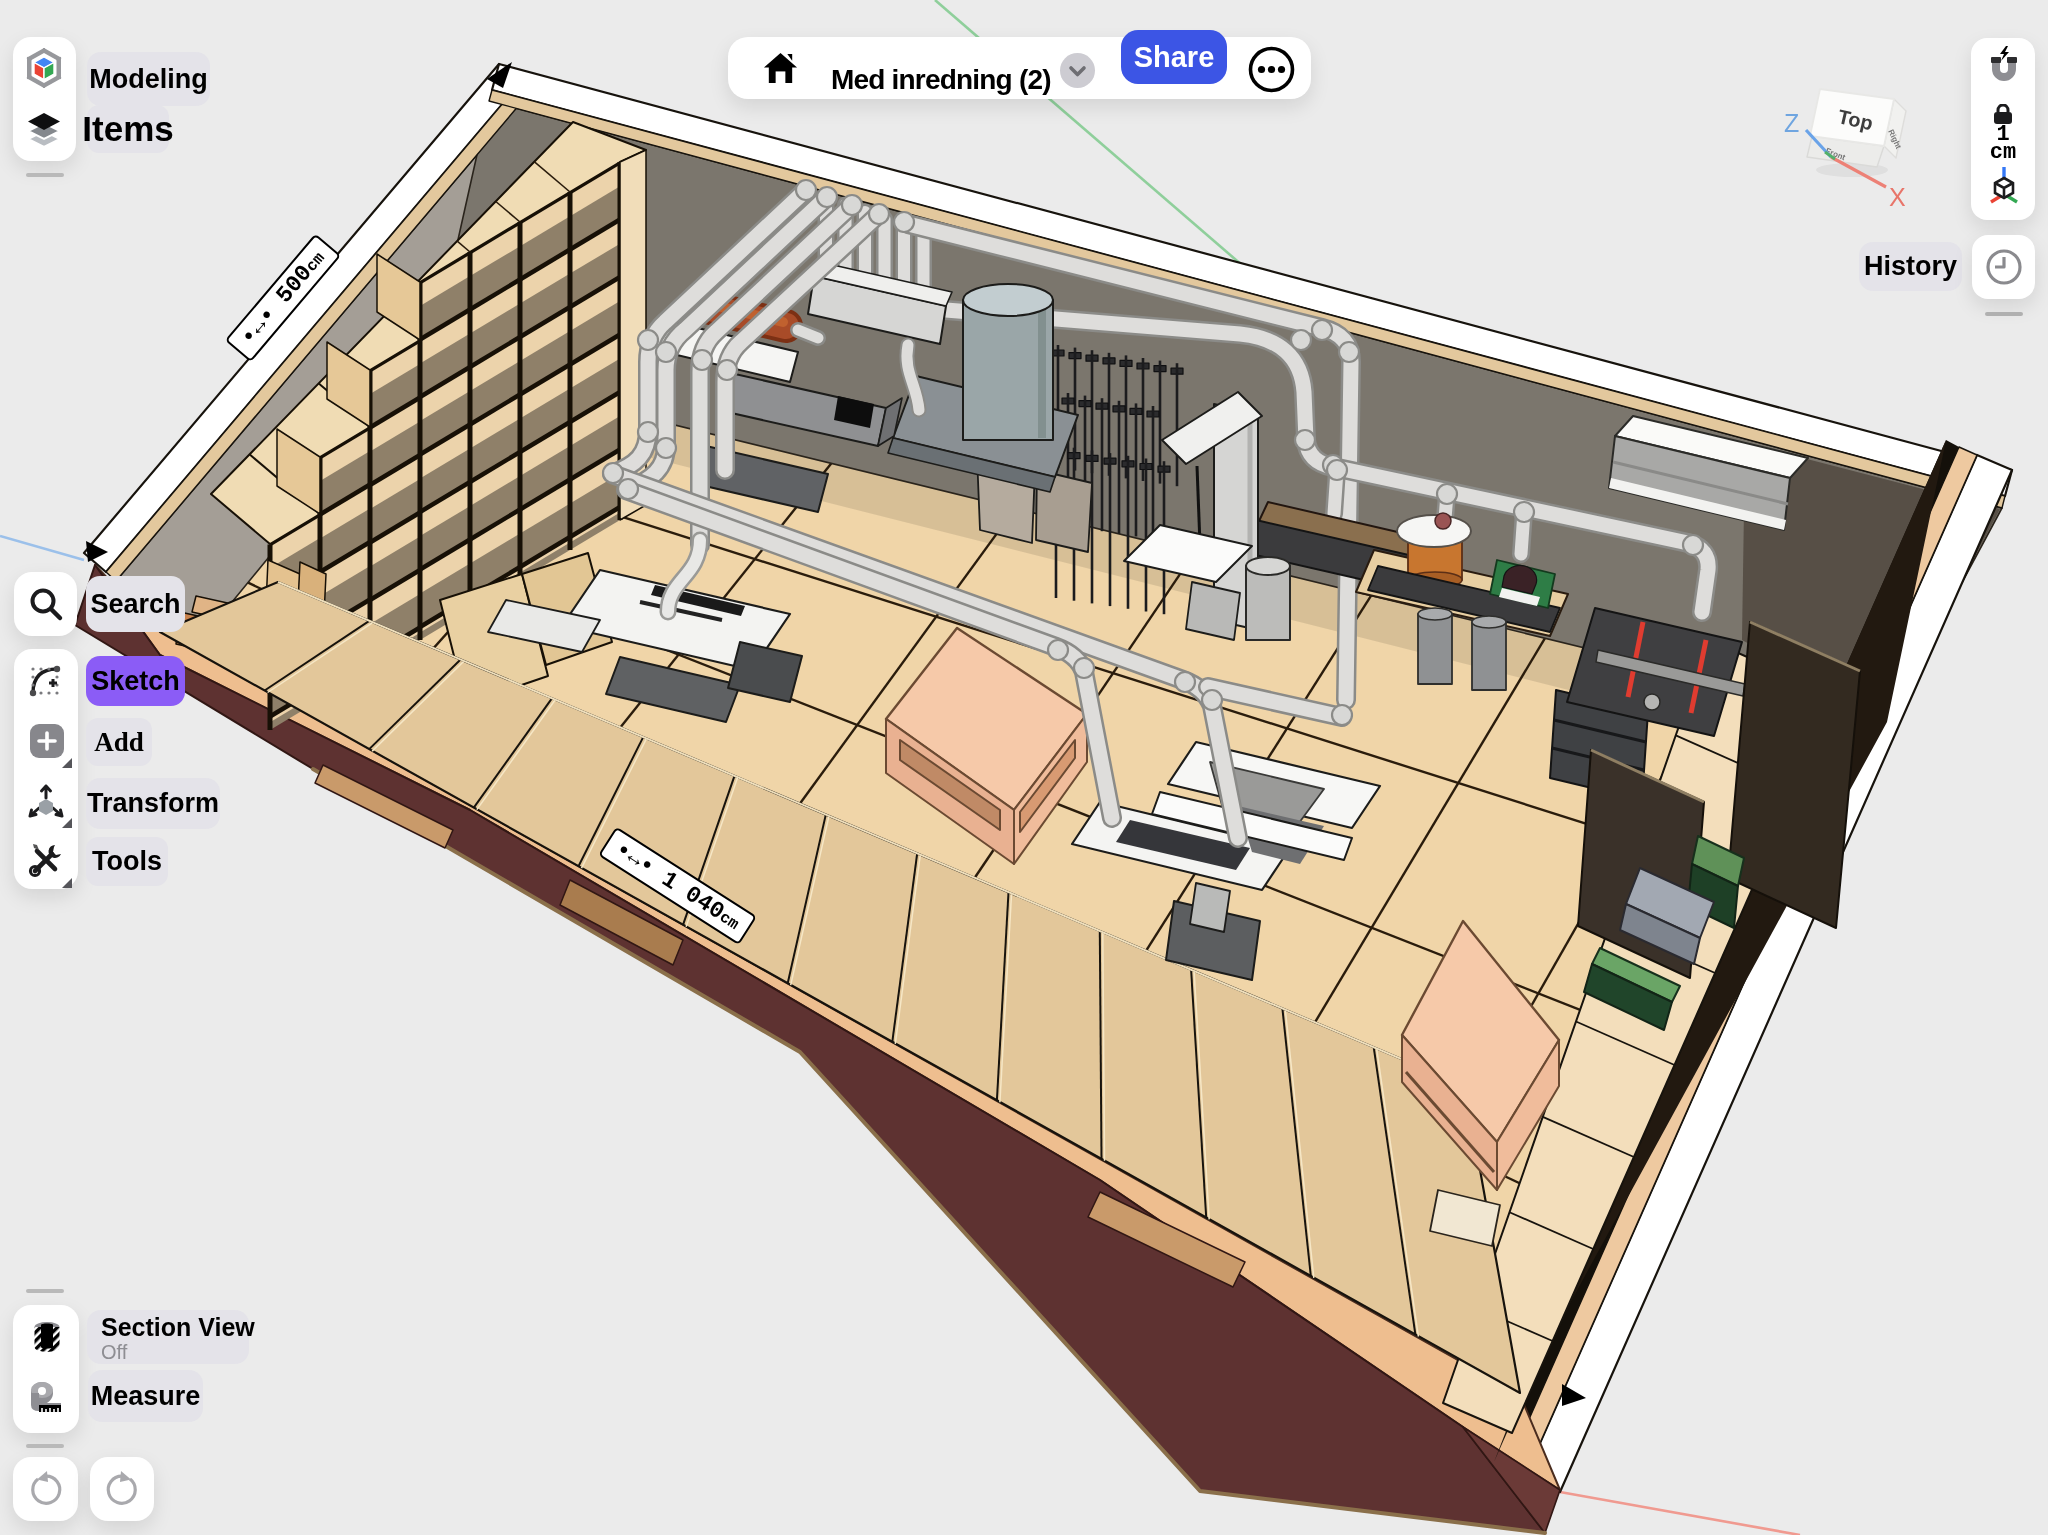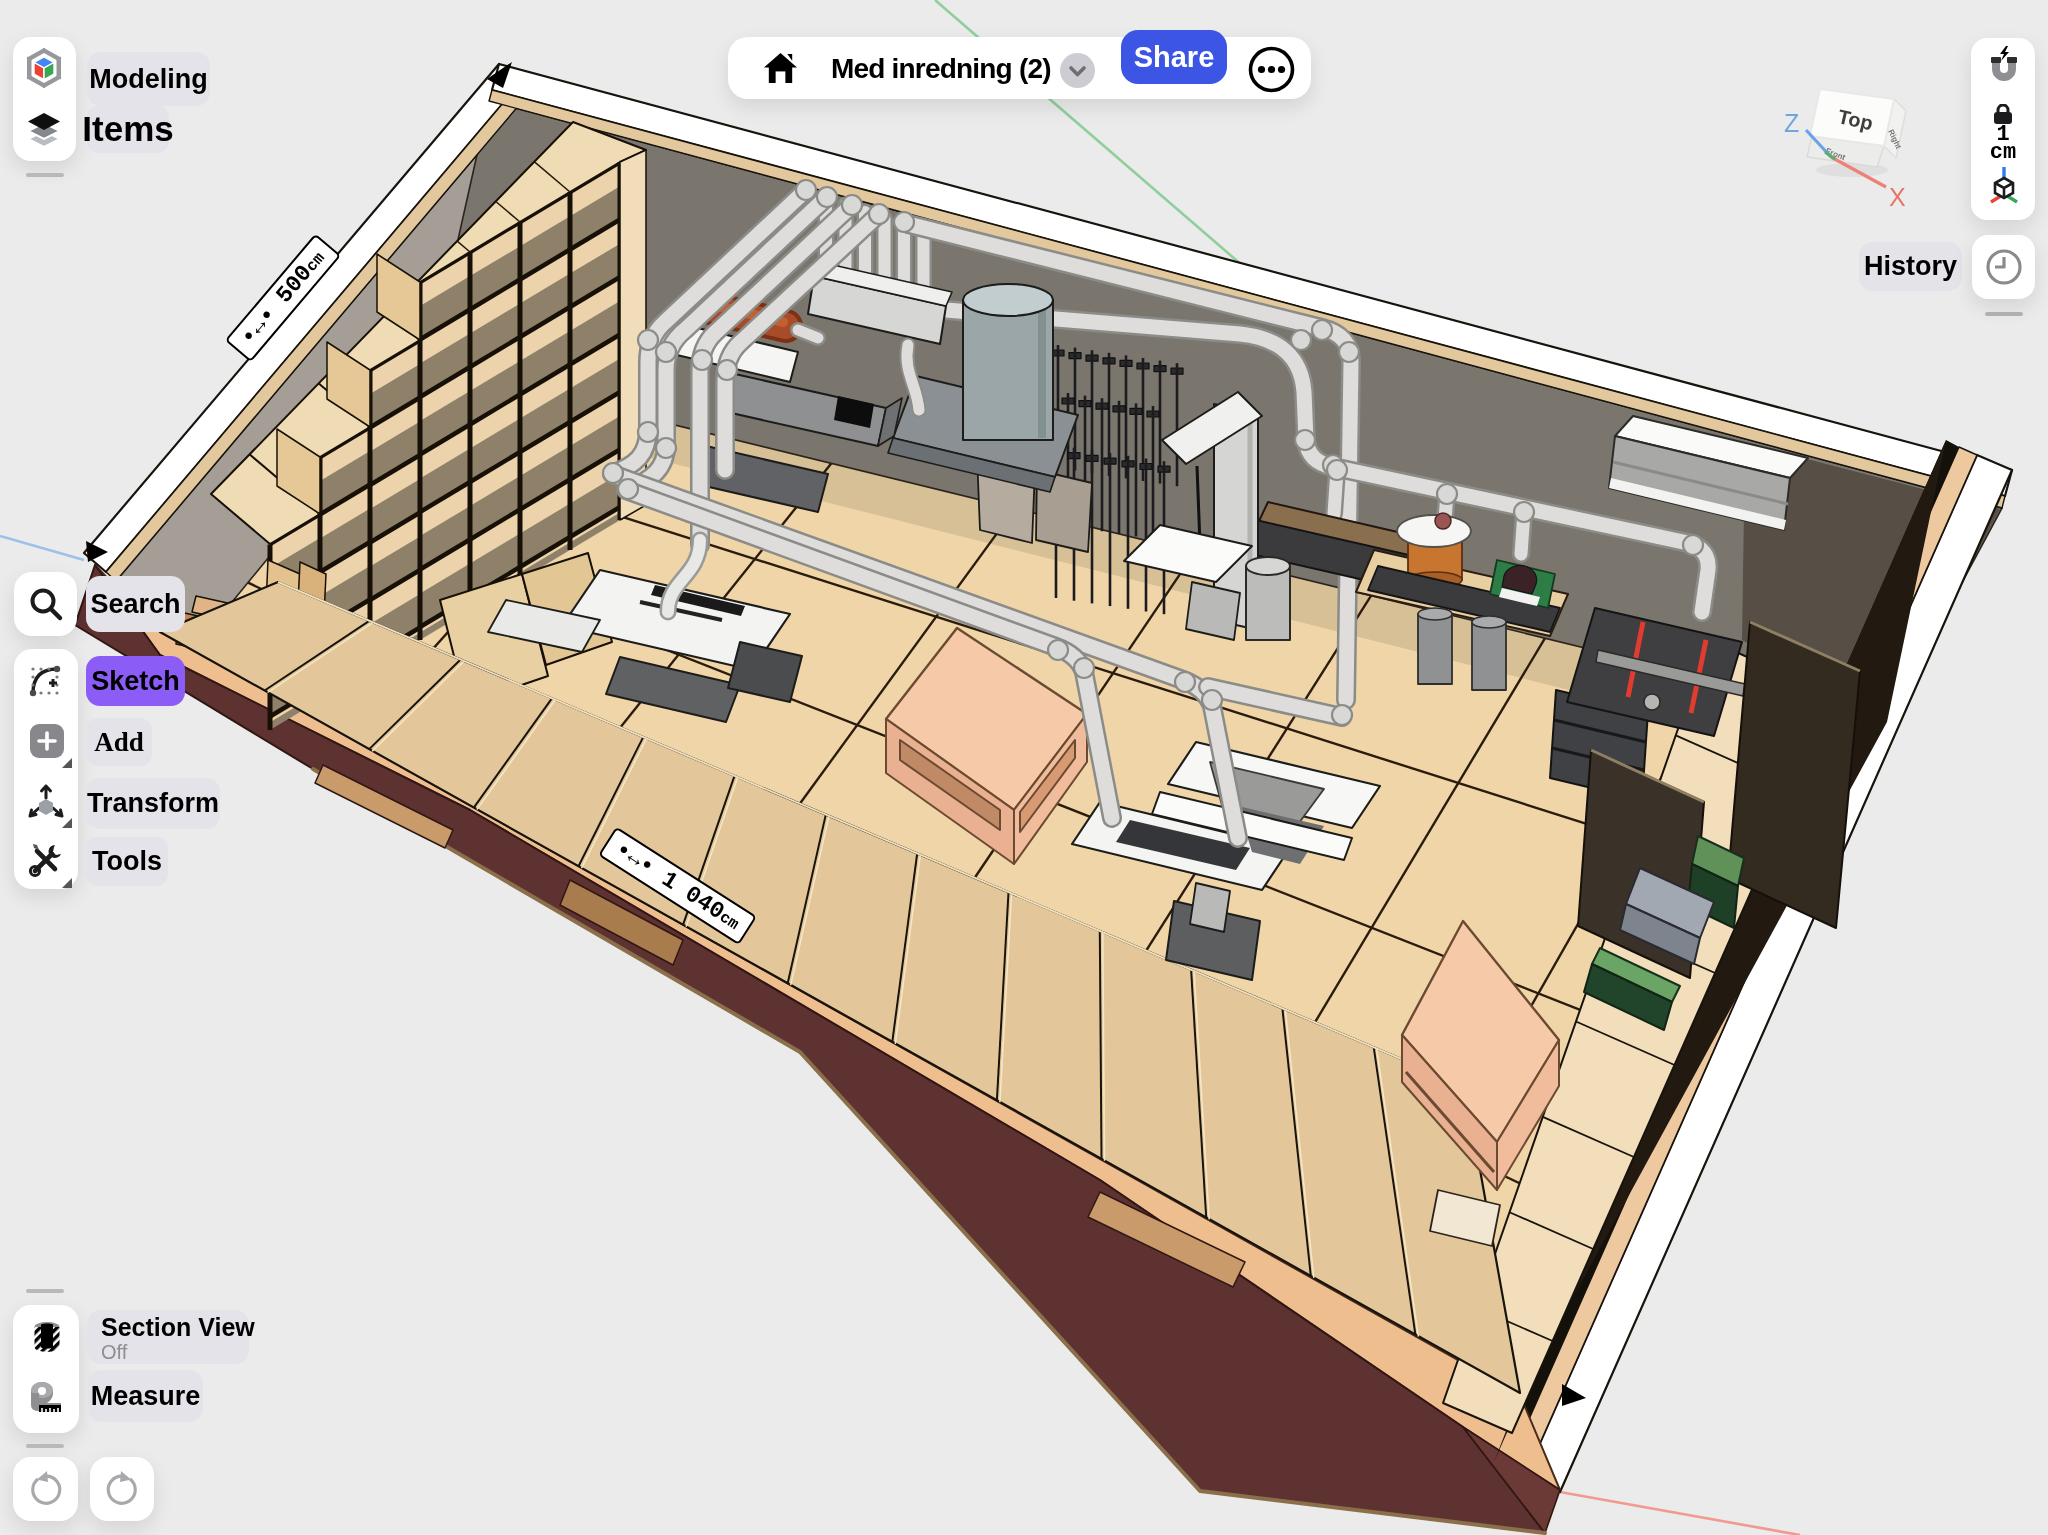--- a/index.html
+++ b/index.html
@@ -423,21 +423,21 @@
 </svg>
 <div style="position:absolute;left:87px;top:52px;width:123px;height:54px;background:#e4e3e9;border-radius:14px;display:flex;align-items:center;justify-content:center;font-size:27px;font-weight:600;color:#000;white-space:nowrap;">Modeling</div>
 <div style="position:absolute;left:87px;top:105px;width:82px;height:48px;background:#e4e3e9;border-radius:12px;display:flex;align-items:center;justify-content:center;font-size:35px;font-weight:600;color:#000;white-space:nowrap;">Items</div>
 <div style="position:absolute;left:26px;top:173px;width:38px;height:4px;background:#b9b9b9;border-radius:2px"></div>
 <div style="position:absolute;left:728px;top:37px;width:583px;height:62px;background:#fff;border-radius:20px;box-shadow:0 8px 20px rgba(0,0,0,.10);"></div>
 <svg style="position:absolute;left:762px;top:50px" width="37" height="37" viewBox="0 0 38 38">
 <path d="M19 3 L36 18 H31 V34 H7 V18 H2 Z" fill="#000"></path>
 <rect x="14" y="22" width="10" height="12" fill="#fff"></rect>
 <path d="M26 4 h5 v7" fill="#000"></path>
 </svg>
-<div style="position:absolute;left:831px;top:53px;font-size:28px;font-weight:700;color:#000;letter-spacing:-0.8px">Med inredning (2)</div>
+<div style="position:absolute;left:831px;top:64px;font-size:28px;font-weight:700;color:#000;letter-spacing:-0.8px">Med inredning (2)</div>
 <div style="position:absolute;left:1060px;top:53px;width:35px;height:35px;border-radius:50%;background:#cdccd2"></div>
 <svg style="position:absolute;left:1060px;top:53px" width="35" height="35" viewBox="0 0 35 35">
     <path d="M11 15 L17.5 21.5 L24 15" stroke="#6e6e73" stroke-width="3.6" fill="none" stroke-linecap="round" stroke-linejoin="round"></path>
   </svg>
 <div style="position:absolute;left:1121px;top:30px;width:106px;height:54px;background:#3c55e5;border-radius:17px;display:flex;align-items:center;justify-content:center;color:#fff;font-size:29px;font-weight:600">Share</div>
 <svg style="position:absolute;left:1247px;top:45px" width="49" height="49" viewBox="0 0 49 49">
 <circle cx="24.5" cy="24.5" r="21" fill="none" stroke="#000" stroke-width="3.6"></circle>
 <circle cx="14.5" cy="24.5" r="3.6" fill="#000"></circle>
     <circle cx="24.5" cy="24.5" r="3.6" fill="#000"></circle>
     <circle cx="34.5" cy="24.5" r="3.6" fill="#000"></circle>

